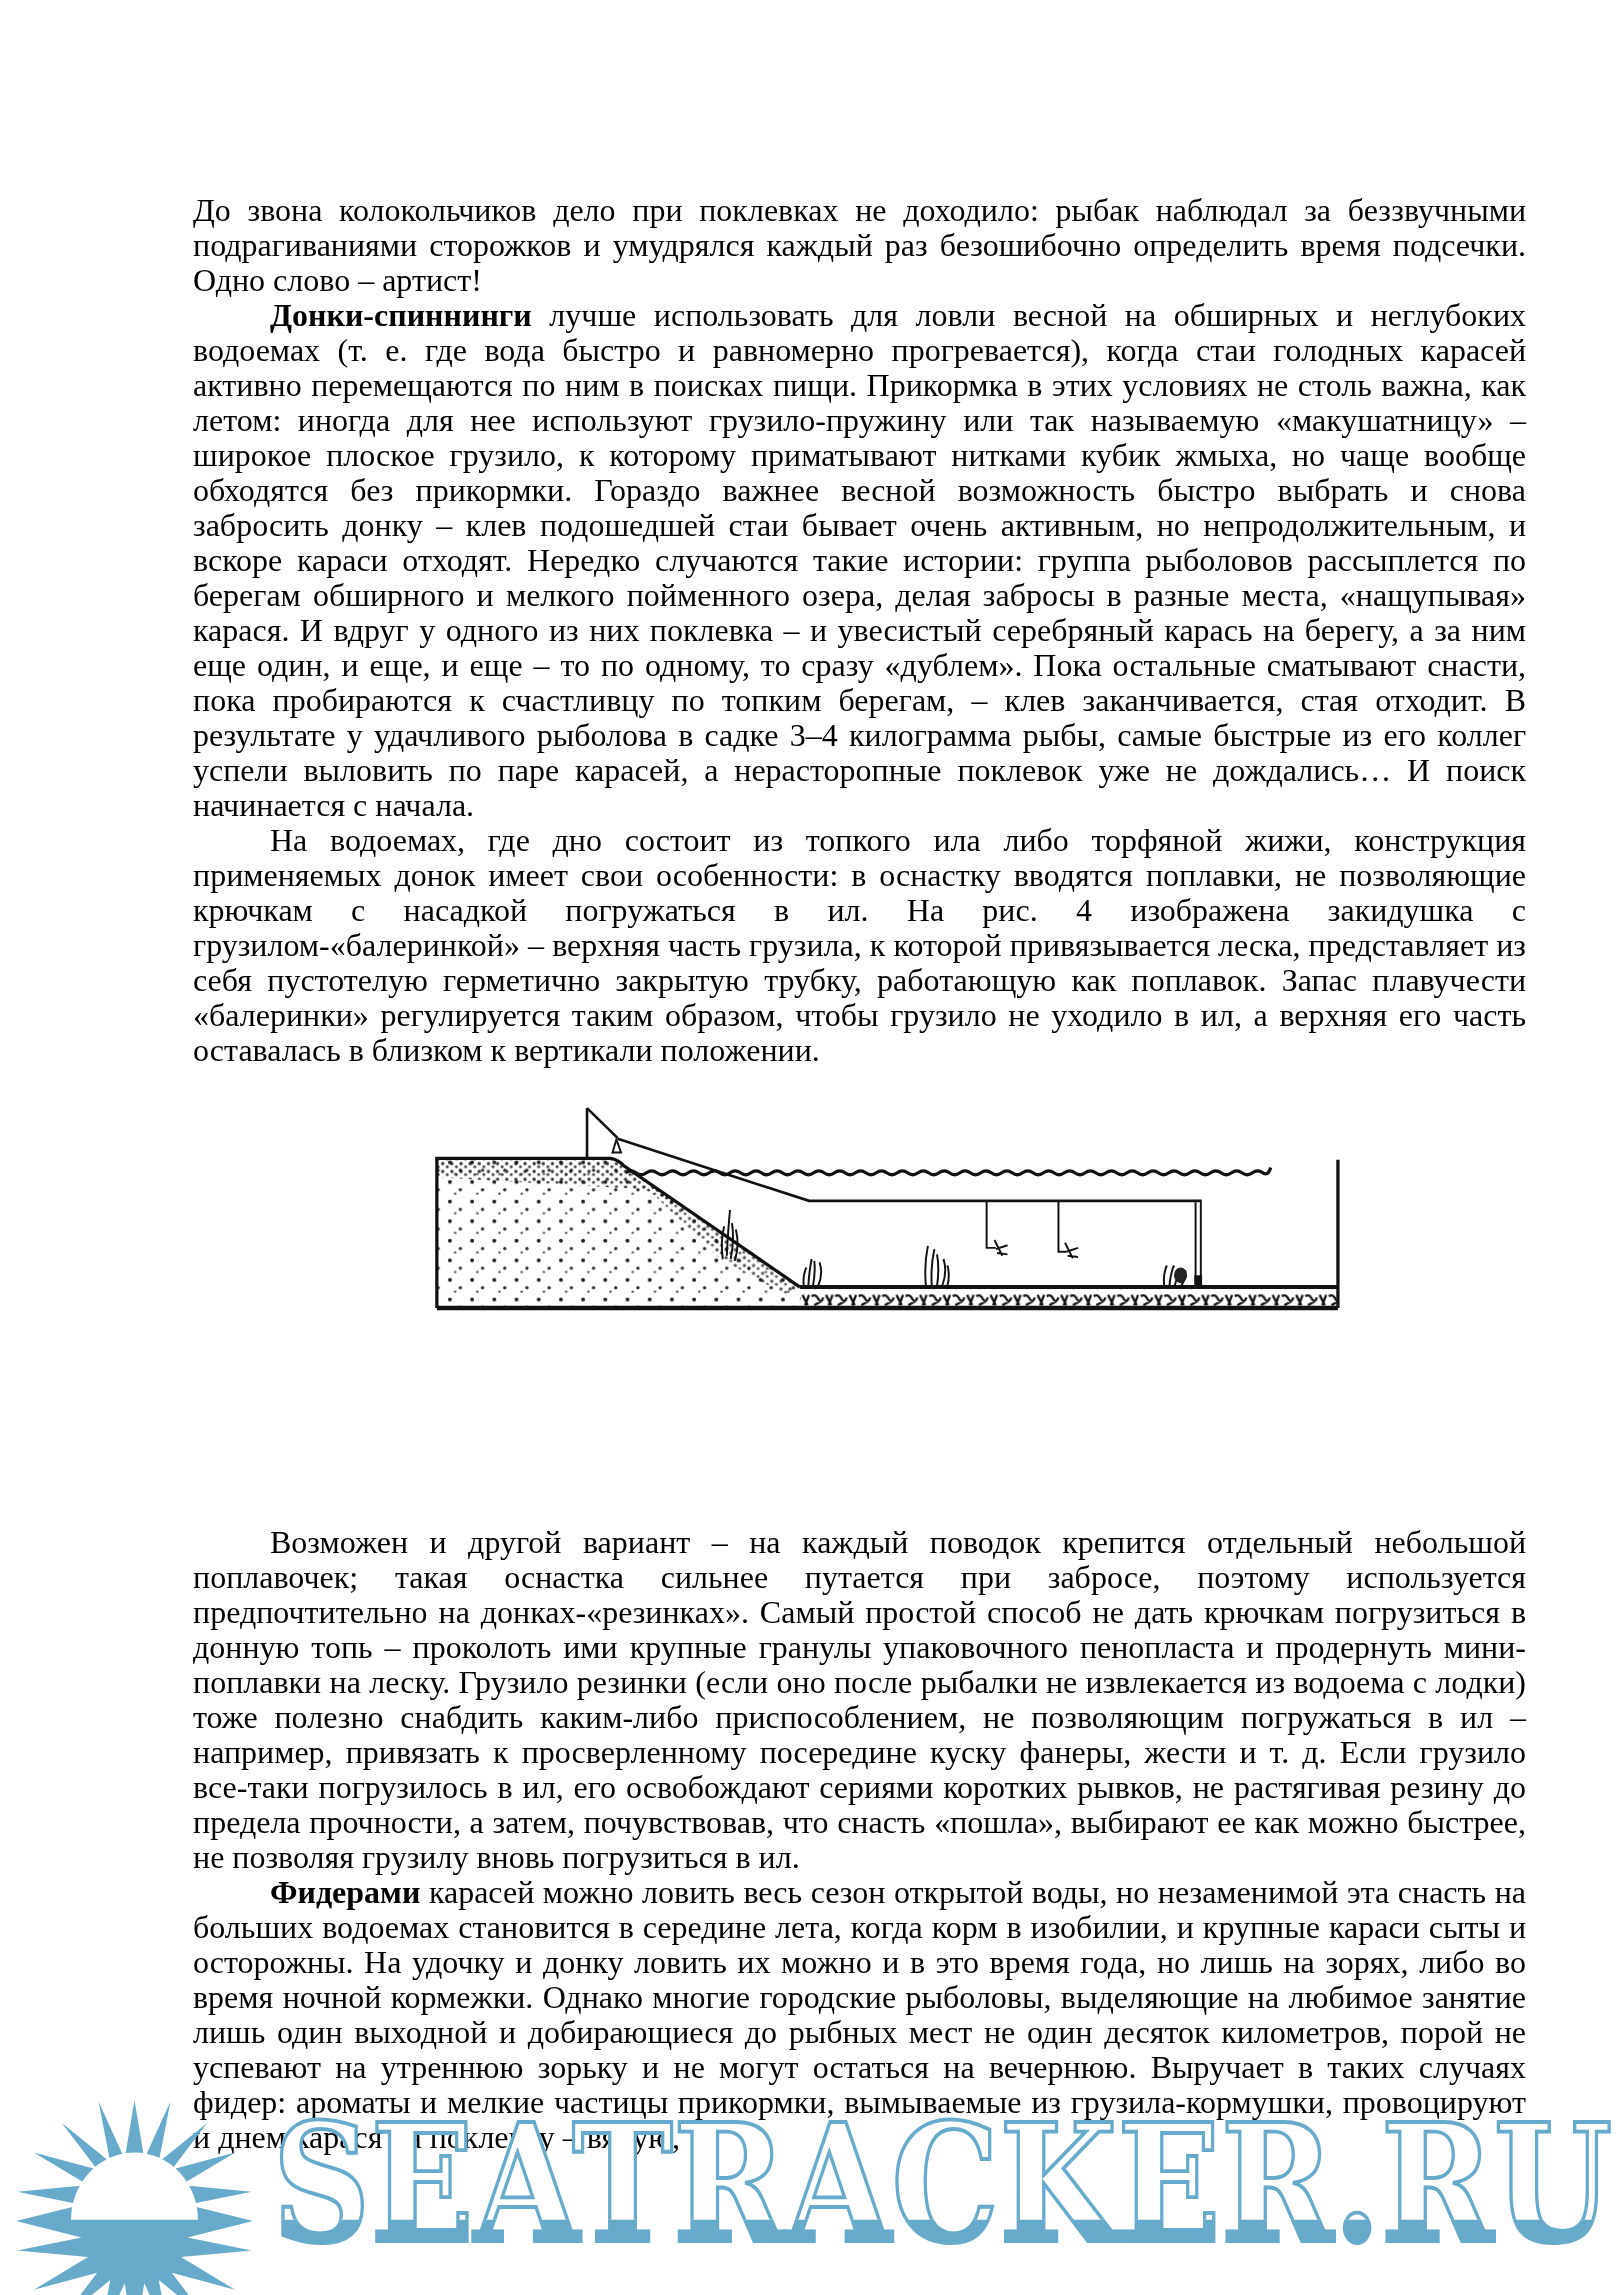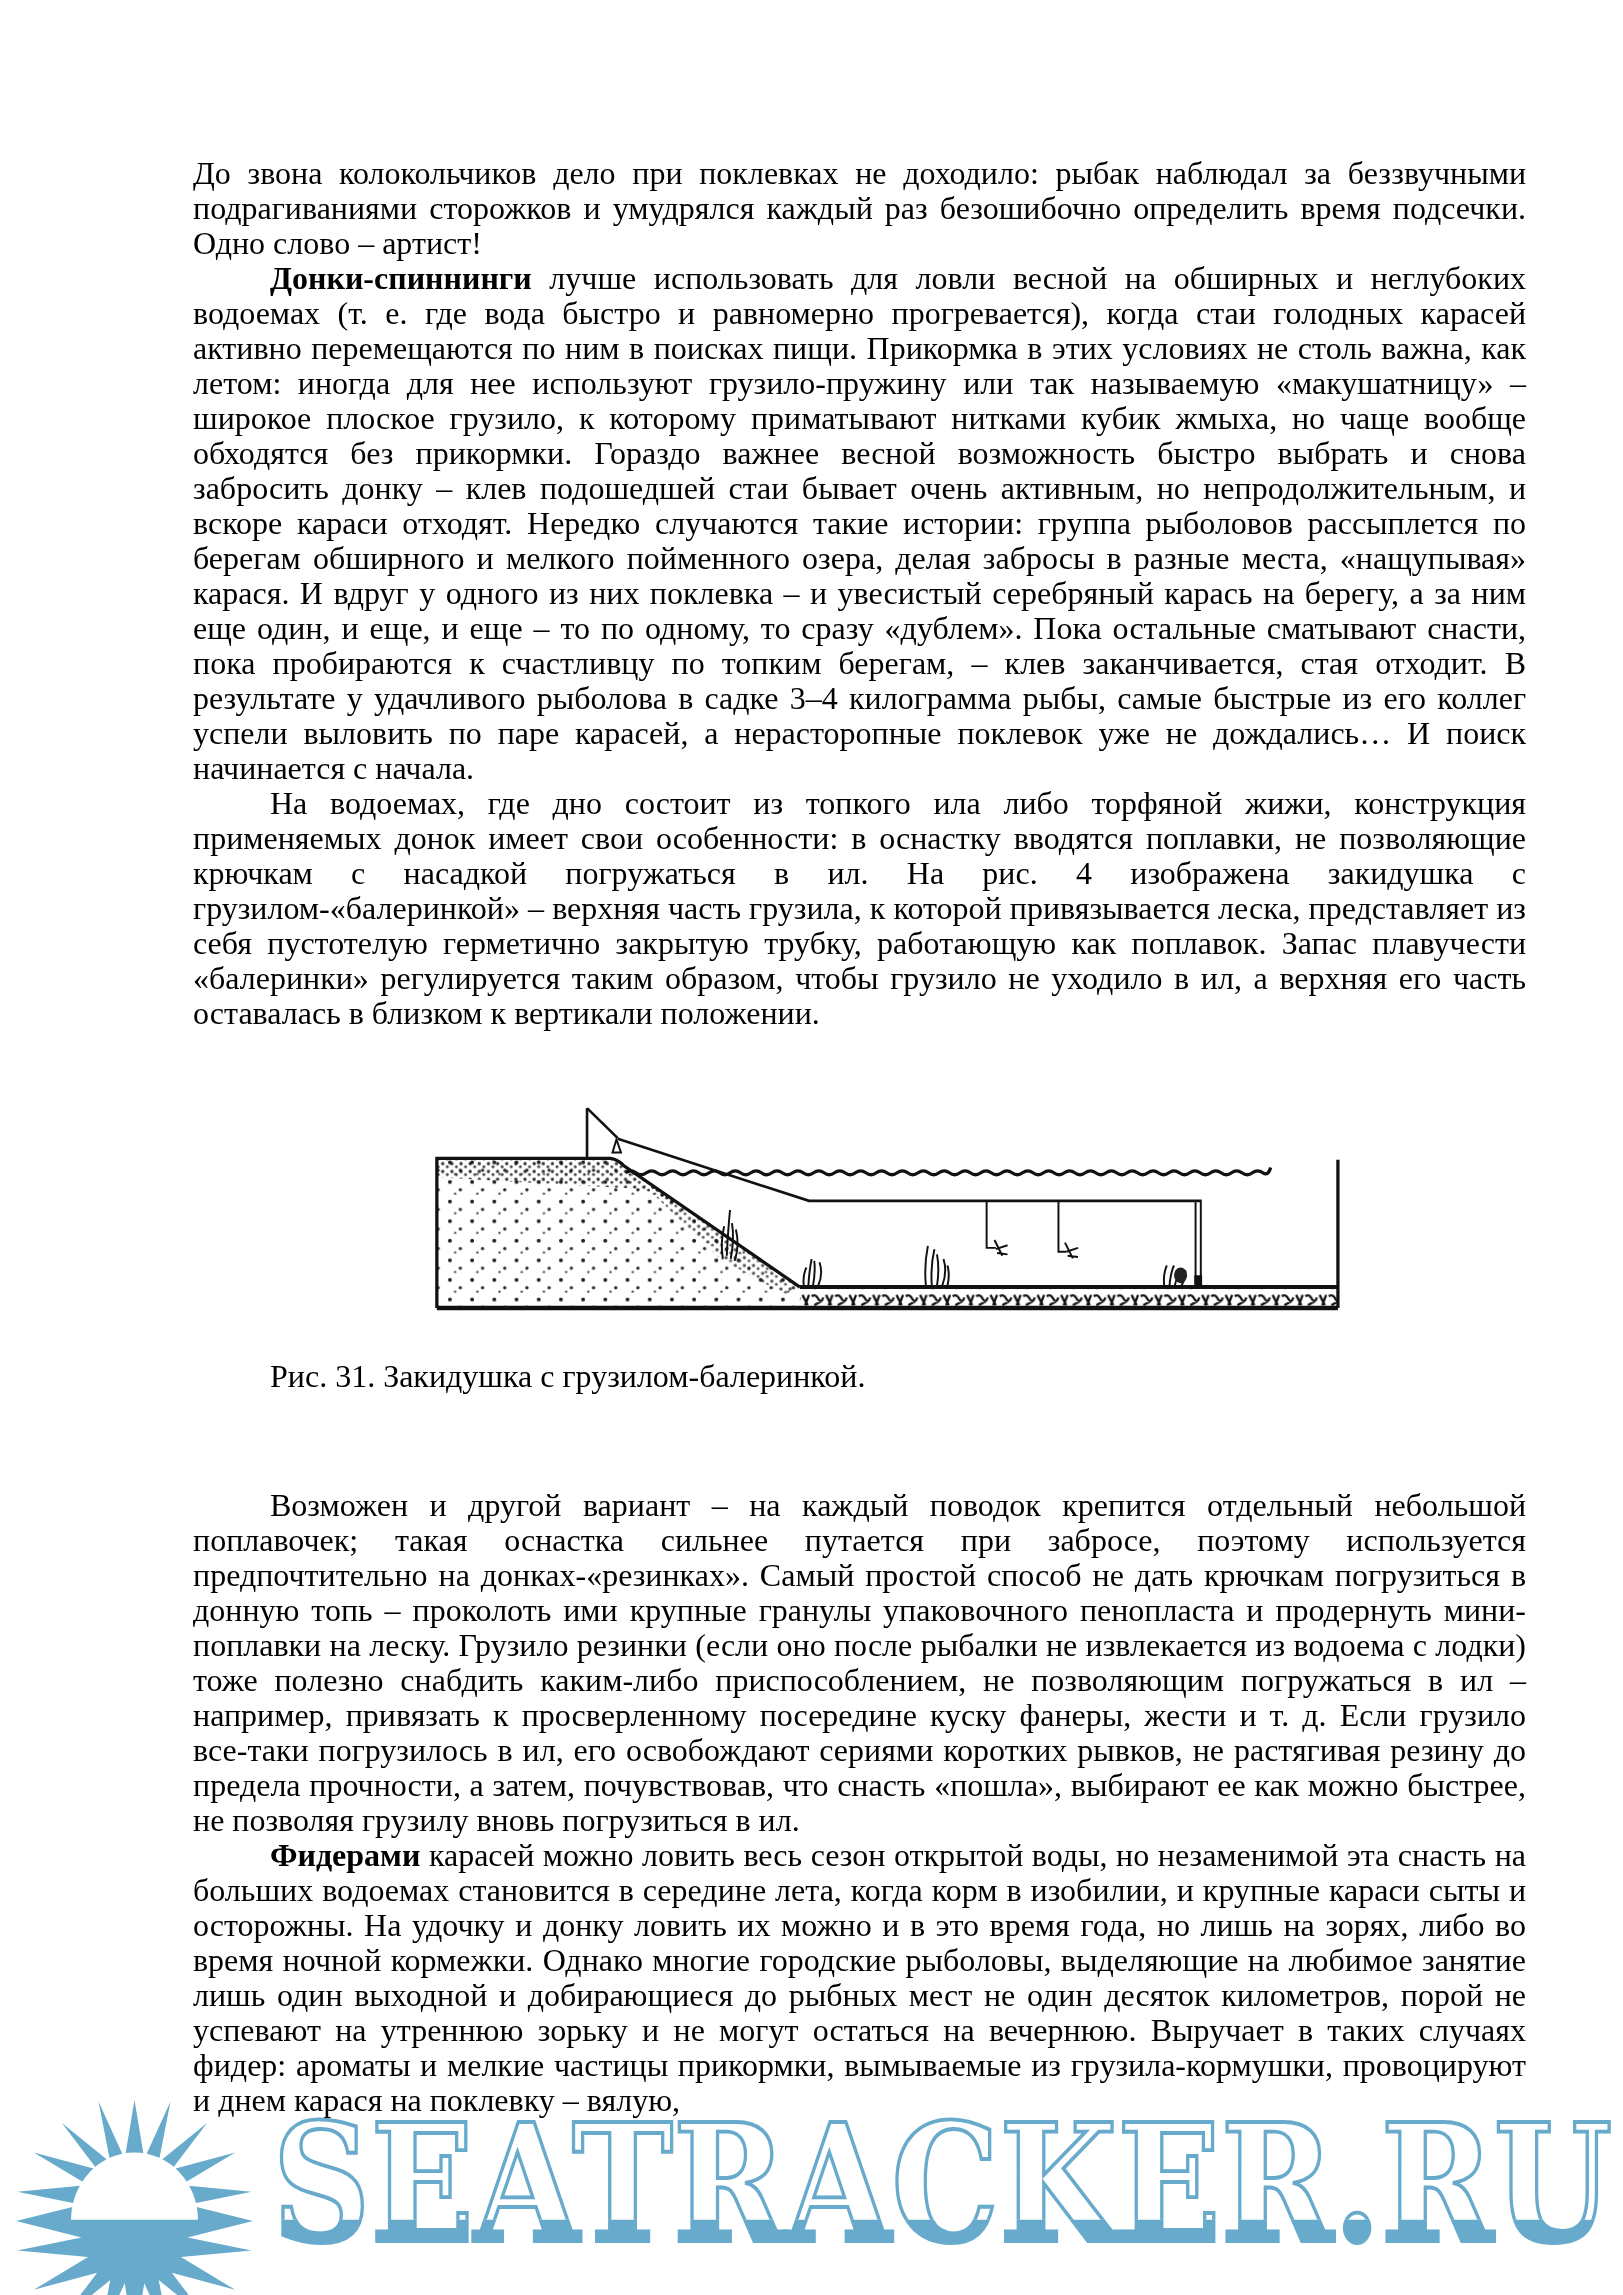--- a/index.html
+++ b/index.html
@@ -3,20 +3,21 @@
 <meta charset="utf-8">
 <style>
   html, body { margin: 0; padding: 0; background: #ffffff; }
   body { width: 1623px; height: 2295px; position: relative; overflow: hidden; }
   .page { position: absolute; left: 0; top: 0; width: 1623px; height: 2295px; background: #fff; }
   .text-block {
     position: absolute; left: 193px; width: 1333px;
     font-family: "Liberation Serif", "DejaVu Serif", serif;
     font-size: 32px; line-height: 35px; color: #000;
     text-align: justify;
+    margin-top: 37px;
   }
   .text-block p { margin: 0; text-indent: 77px; }
   .text-block p.noindent { text-indent: 0; }
   .text-block b { font-weight: bold; }
   #block-top { top: 156px; }
   #block-bottom { top: 1488px; }
   .caption {
     position: absolute; left: 270px; top: 1359px;
     font-family: "Liberation Serif", "DejaVu Serif", serif;
     font-size: 32px; line-height: 35px; color: #000;
@@ -100,21 +101,20 @@
       <g fill="none" stroke="#111" stroke-width="3">
         <path d="M1110 1920 Q1112 1880 1115 1850 M1104 1925 Q1100 1900 1106 1875 M1116 1925 Q1122 1895 1118 1870 M1122 1928 Q1130 1905 1124 1880"></path>
         <path d="M1235 1966 Q1236 1945 1240 1925 M1242 1966 Q1246 1945 1244 1928 M1250 1966 Q1258 1948 1252 1930 M1228 1966 Q1226 1950 1232 1938"></path>
         <path d="M1415 1966 Q1412 1935 1418 1905 M1424 1966 Q1422 1935 1428 1910 M1432 1966 Q1436 1940 1432 1918 M1440 1966 Q1448 1945 1442 1925 M1448 1966 Q1452 1950 1448 1935"></path>
         <path d="M1780 1966 Q1778 1948 1784 1935 M1788 1966 Q1790 1945 1795 1935 M1796 1966 Q1800 1950 1806 1940 M1806 1966 Q1814 1954 1812 1942"></path>
       </g>
       <ellipse cx="1805" cy="1950" rx="10" ry="12" fill="#222"></ellipse>
     </svg>
   </div>
 
-  <div class="caption">Рис. 31. Закидушка с грузилом-балеринкой.</div>
 
   <div class="text-block" id="block-bottom">
     <p>
       <b></b><span>Возможен и другой вариант – на каждый поводок крепится отдельный небольшой поплавочек; такая оснастка сильнее путается при забросе, поэтому используется предпочтительно на донках-«резинках». Самый простой способ не дать крючкам погрузиться в донную топь – проколоть ими крупные гранулы упаковочного пенопласта и продернуть мини-поплавки на леску. Грузило резинки (если оно после рыбалки не извлекается из водоема с лодки) тоже полезно снабдить каким-либо приспособлением, не позволяющим погружаться в ил – например, привязать к просверленному посередине куску фанеры, жести и т. д. Если грузило все-таки погрузилось в ил, его освобождают сериями коротких рывков, не растягивая резину до предела прочности, а затем, почувствовав, что снасть «пошла», выбирают ее как можно быстрее, не позволяя грузилу вновь погрузиться в ил.</span>
     </p>
     <p>
       <b>Фидерами</b><span> карасей можно ловить весь сезон открытой воды, но незаменимой эта снасть на больших водоемах становится в середине лета, когда корм в изобилии, и крупные караси сыты и осторожны. На удочку и донку ловить их можно и в это время года, но лишь на зорях, либо во время ночной кормежки. Однако многие городские рыболовы, выделяющие на любимое занятие лишь один выходной и добирающиеся до рыбных мест не один десяток километров, порой не успевают на утреннюю зорьку и не могут остаться на вечернюю. Выручает в таких случаях фидер: ароматы и мелкие частицы прикормки, вымываемые из грузила-кормушки, провоцируют и днем карася на поклевку – вялую,</span>
     </p>
   </div>
 

